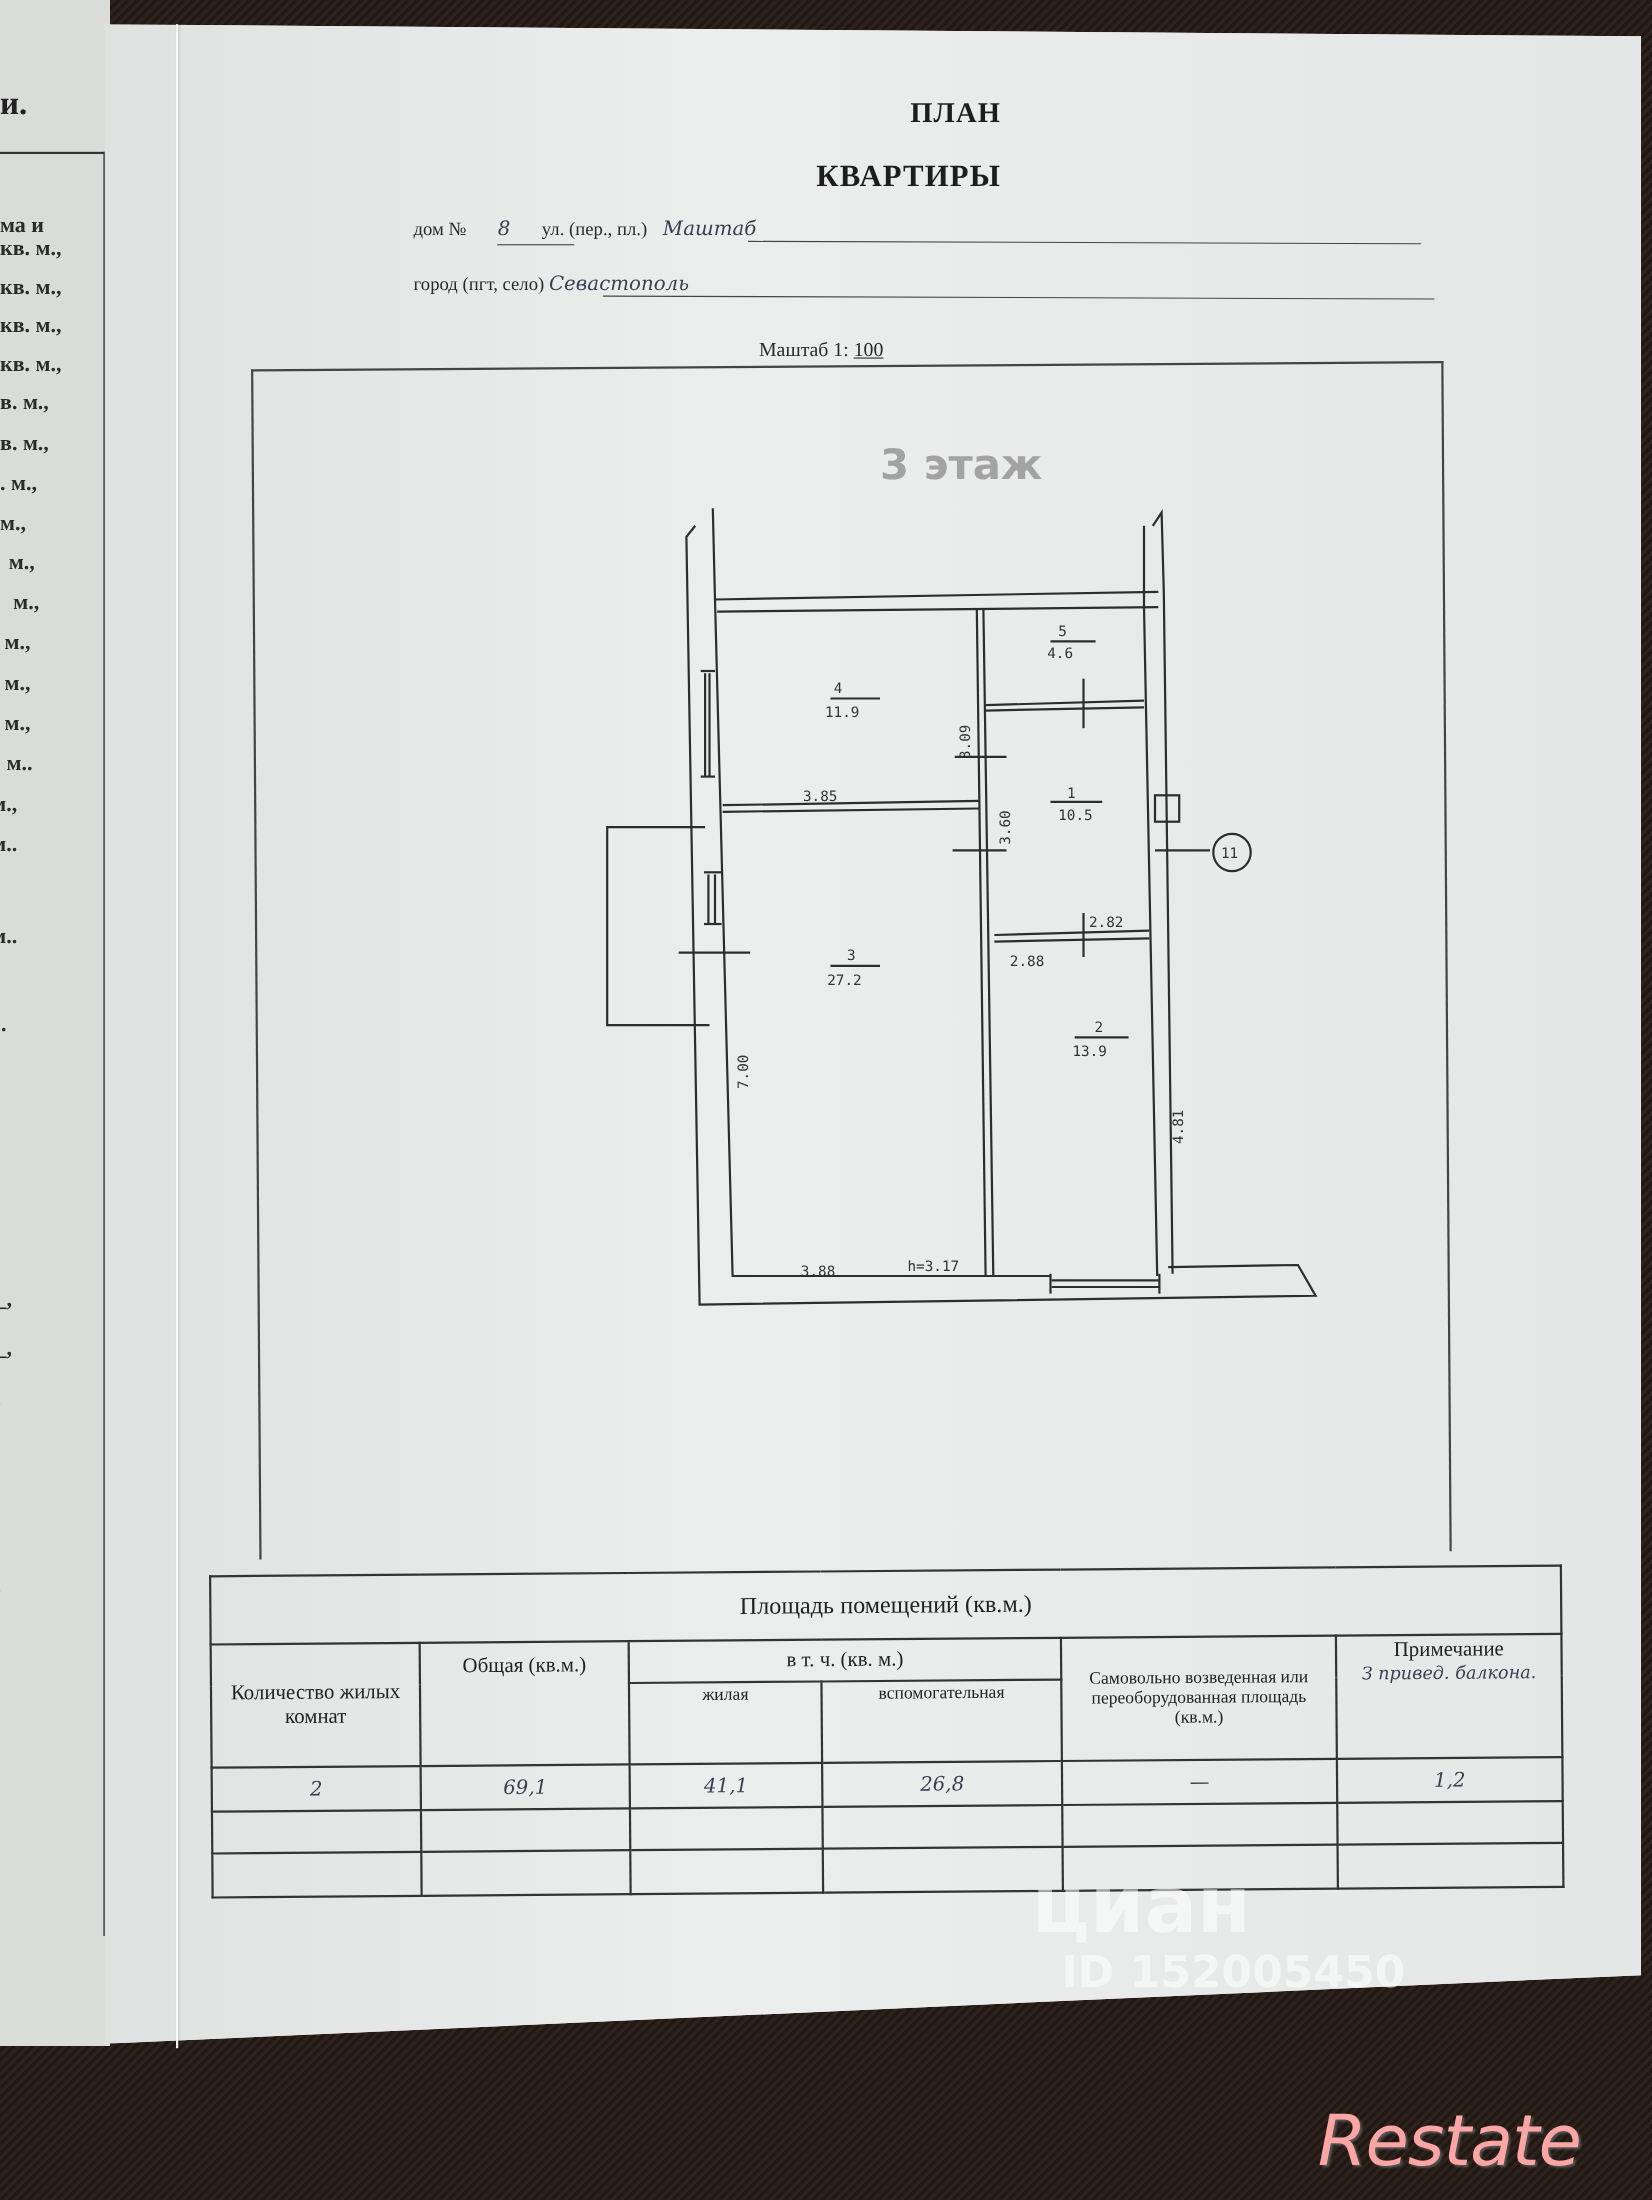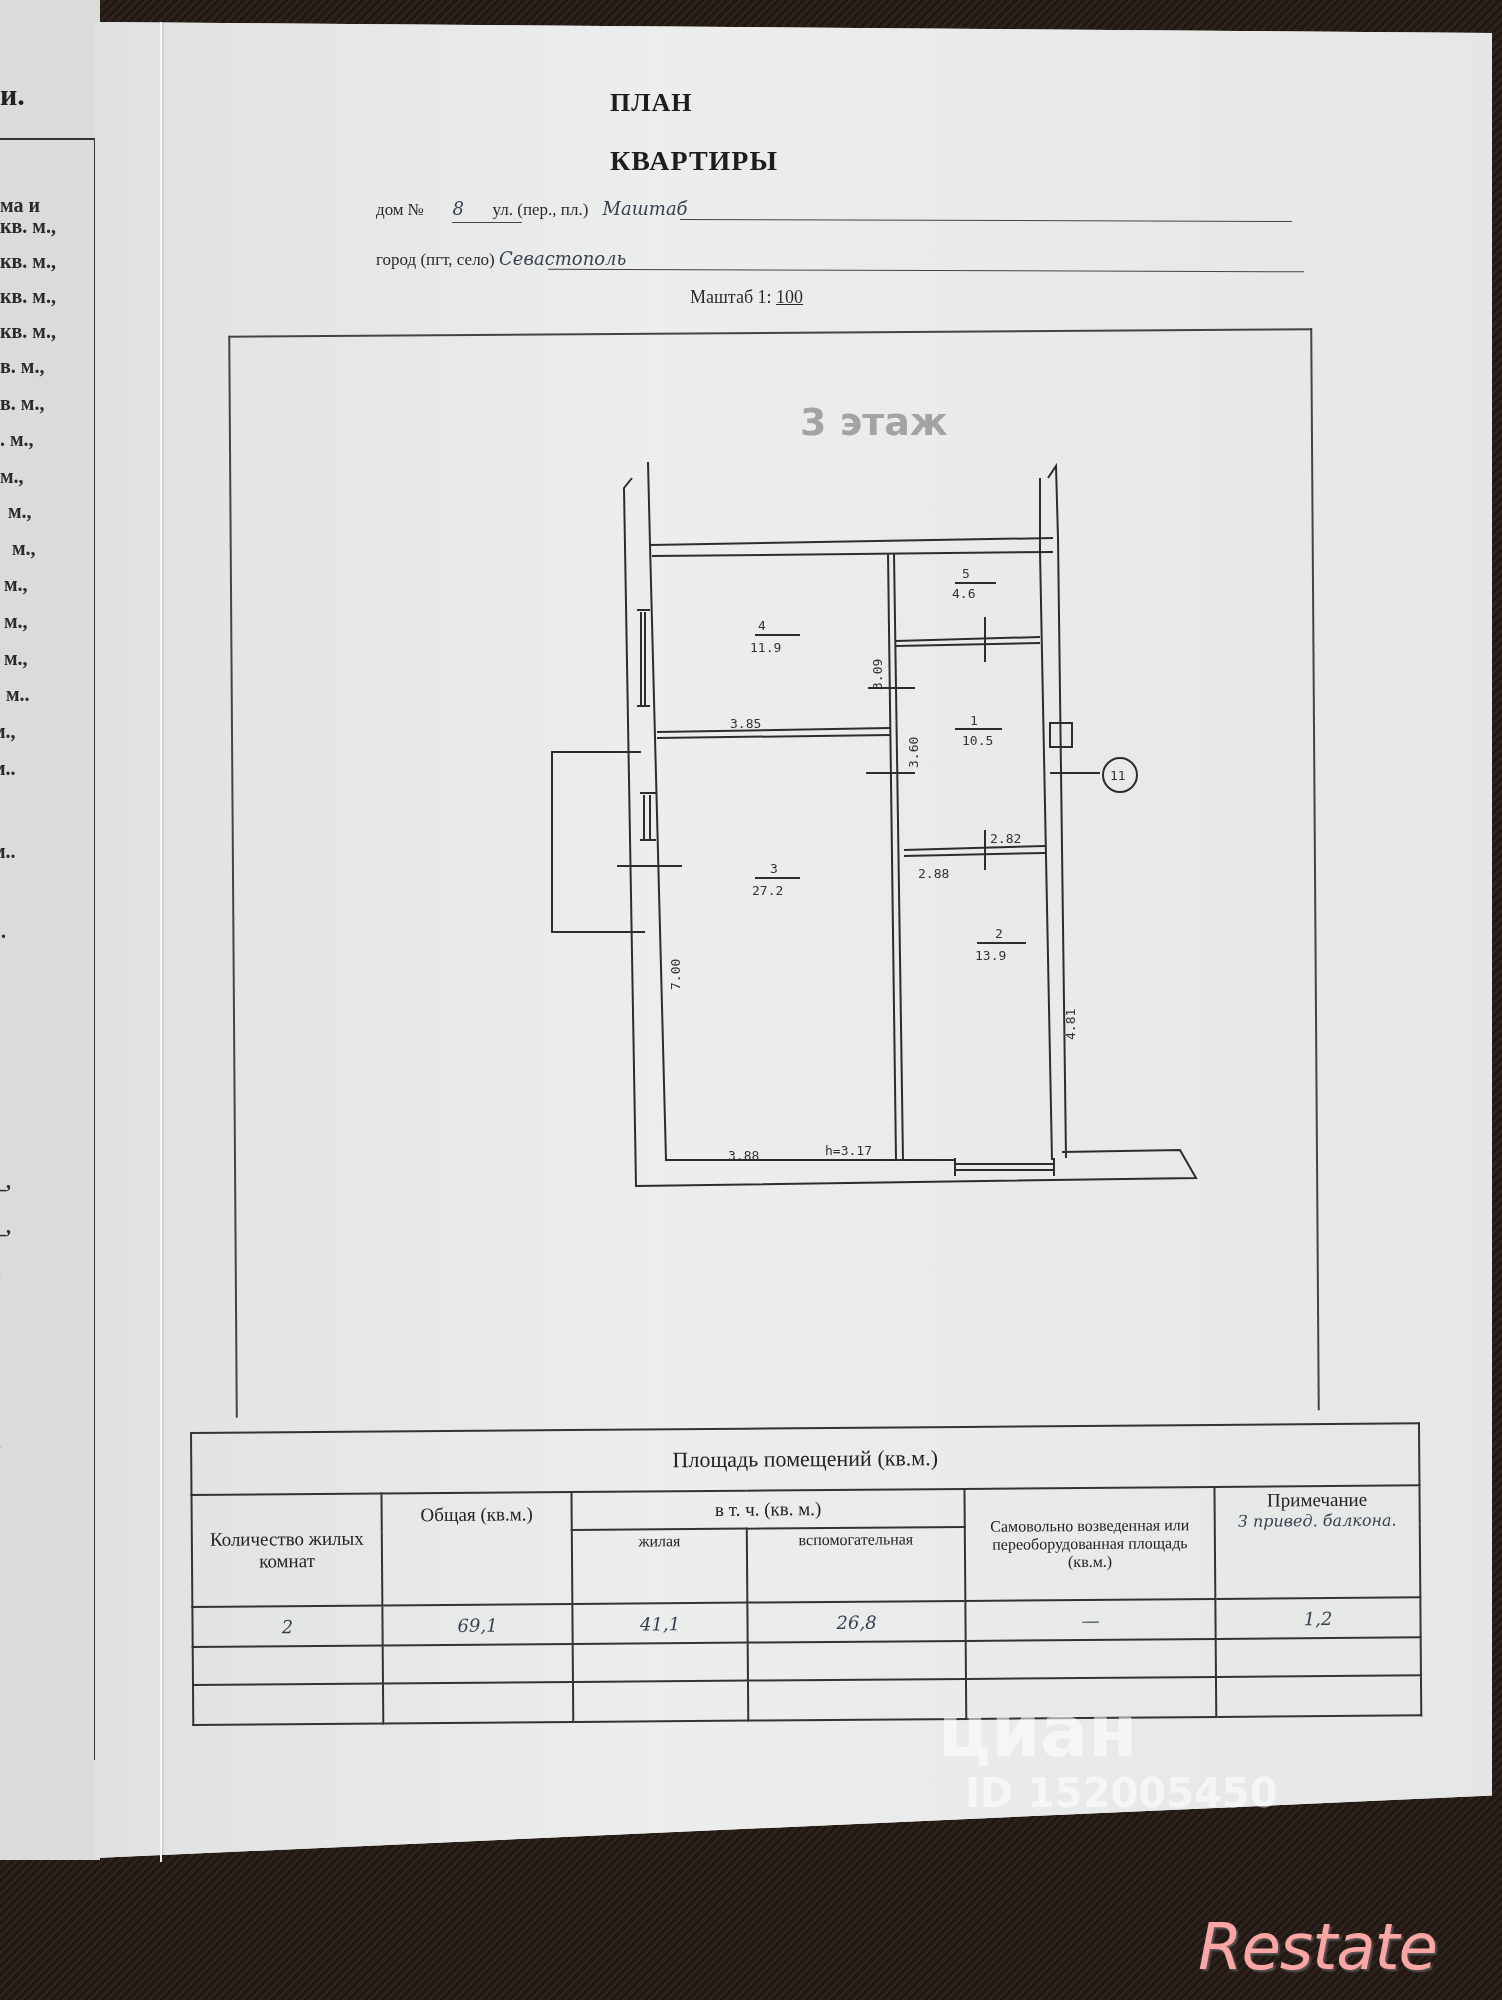--- a/index.html
+++ b/index.html
@@ -27,21 +27,21 @@
     position: absolute; left: 95px; top: 22px; width: 1397px; height: 1836px;
     background: #e6e9e8;
     clip-path: polygon(0 0, 100% 0.6%, 100% 96.6%, 0 100%);
     background-image: linear-gradient(90deg, #dfe2e1 0%, #eceeed 40%, #e4e7e6 100%);
   }
   .fold {
     position: absolute; left: 160px; top: 22px; width: 2px; height: 1840px; background: #f6f7f7;
     box-shadow: 1px 0 2px rgba(0,0,0,0.15);
   }
   .title {
-    position: absolute; width: 300px; text-align: left; font-weight: bold; color: #1d1d1d; letter-spacing: 1px;
+    position: absolute; width: 300px; text-align: right; font-weight: bold; color: #1d1d1d; letter-spacing: 1px;
   }
   .field-row {
     position: absolute; font-size: 17px; color: #2a2a2a; white-space: nowrap;
   }
   .hand {
     font-family: "DejaVu Serif", serif; font-style: italic; color: #3a3f52; font-size: 18px;
   }
   .uline { position: absolute; height: 1px; background: #444; }
   .drawing-frame {
     position: absolute; left: 232px; top: 332px; width: 1080px; height: 1080px;
@@ -113,21 +113,21 @@
 </div>
 <div class="uline" style="left:452px;top:222px;width:70px"></div>
 <div class="uline" style="left:680px;top:220px;width:612px;transform:rotate(0.2deg)"></div>
 
 <div class="field-row" style="left:376px;top:248px">
   <span>город (пгт, село)</span>
   <span class="hand" style="">Севастополь</span>
 </div>
 <div class="uline" style="left:548px;top:270px;width:756px;transform:rotate(0.2deg)"></div>
 
-<div class="field-row" style="left:690px;top:287px;font-size:18px">
+<div class="field-row" style="left:690px;top:308px;font-size:18px">
   <span>Маштаб 1:</span>
   <span style="text-decoration:underline">100</span>
 </div>
 
 <div class="drawing-frame"></div>
 <div class="floor-label">3 этаж</div>
 
 <svg class="plan" width="1502" height="2000">
   <g stroke="#2d2d2d" stroke-width="2" fill="none">
 

